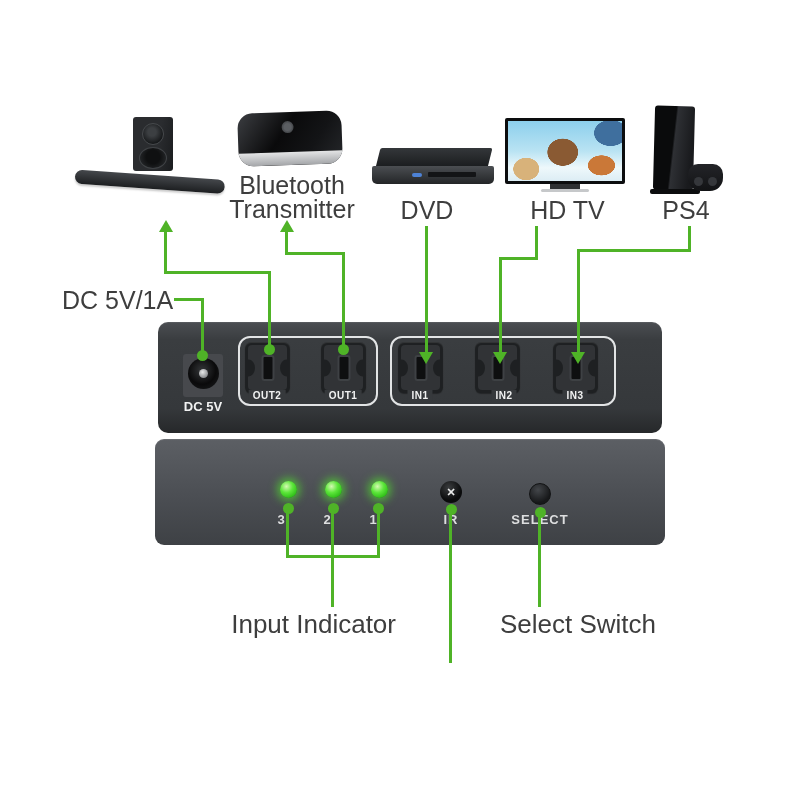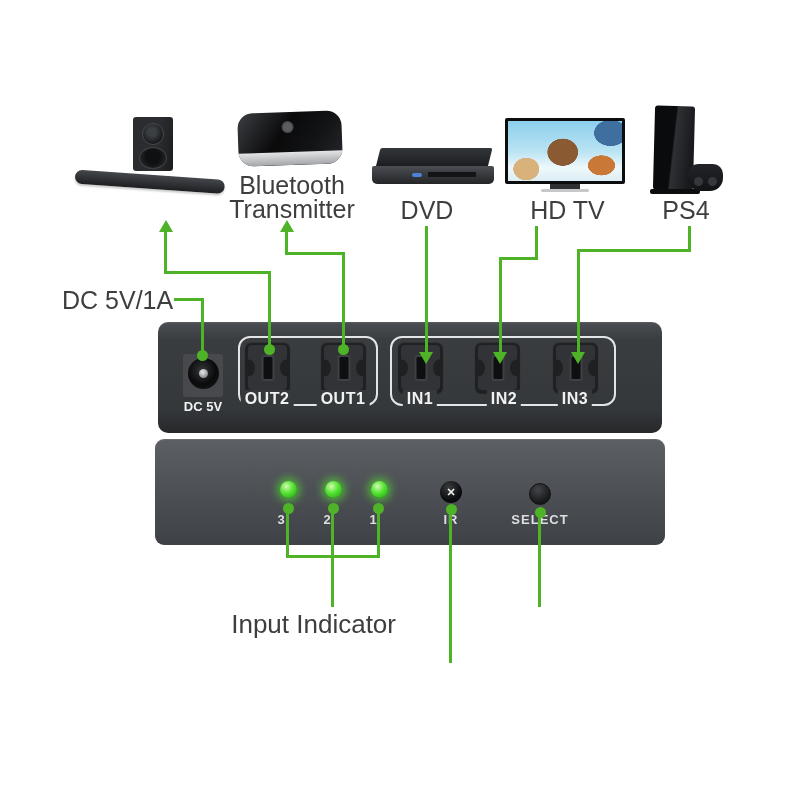--- a/index.html
+++ b/index.html
@@ -62,21 +62,21 @@
     background:linear-gradient(95deg,#0a0b0c 46%,#2e3034 50%,#191a1d 88%);}
   .ps4-foot{position:absolute;left:2px;top:83px;width:50px;height:5px;border-radius:2px;background:#0c0d0e;}
   .ps4-pad{position:absolute;left:40px;top:58px;width:35px;height:27px;border-radius:10px 10px 13px 13px;
     background:linear-gradient(180deg,#232428,#121315);}
   .ps4-stick{position:absolute;width:9px;height:9px;border-radius:50%;background:#35373b;}
   
   #back-panel{position:absolute;left:158px;top:322px;width:504px;height:111px;border-radius:10px;z-index:1;
     background:linear-gradient(180deg,#4b4e52 0%,#3a3d40 16%,#35383b 78%,#26282a 100%);
     box-shadow:inset 0 1px 1px rgba(255,255,255,.08);}
   .pgroup{position:absolute;border:2px solid #e2e4e5;border-radius:12px;top:14px;height:66px;z-index:2;}
-  .pl{position:absolute;top:68px;transform:translateX(-50%);color:#f1f2f2;font-size:16px;font-weight:bold;
+  .pl{position:absolute;top:68px;transform:translateX(-50%);color:#f1f2f2;font-size:10px;font-weight:bold;
     letter-spacing:.5px;background:var(--panel-back);padding:0 4px;z-index:3;white-space:nowrap;}
   .toslink{position:absolute;width:45px;height:51px;border-radius:6px;background:#1e2022;z-index:3;
     box-shadow:inset 0 1px 1px rgba(255,255,255,.1),0 1px 1px rgba(0,0,0,.35);}
   .toslink-face{position:absolute;left:3px;top:3px;right:3px;bottom:3px;border-radius:4px;background:#313336;overflow:hidden;}
   .notch{position:absolute;width:13px;height:17px;border-radius:50%;background:#1e2022;top:50%;transform:translateY(-50%);}
   .n-l{left:-6px}.n-r{right:-6px}
   .slot{position:absolute;left:50%;top:50%;transform:translate(-50%,-50%);width:13px;height:26px;
     background:#0e0f10;border:2px solid #3e4144;border-radius:3px;box-sizing:border-box;}
   #dc-recess{position:absolute;left:25px;top:32px;width:40px;height:43px;border-radius:3px;background:#47494d;z-index:2;}
   #dc-jack{position:absolute;left:5px;top:4px;width:31px;height:31px;border-radius:50%;
@@ -256,14 +256,15 @@
   <div class="gl" style="left:286px;top:555px;width:94px;height:3px;"></div>
   <div class="gl" style="left:331px;top:555px;width:3px;height:52px;"></div>
 
   <div class="gdot" style="left:446px;top:504px;"></div>
   <div class="gl" style="left:449px;top:510px;width:3px;height:153px;"></div>
 
   <div class="gdot" style="left:535px;top:507px;"></div>
   <div class="gl" style="left:538px;top:513px;width:3px;height:94px;"></div>
 
   <div class="callout" style="left:196px;top:609px;width:200px;text-align:right;">Input Indicator</div>
+  <div class="callout" style="left:492px;top:609px;width:172px;">Select Switch</div>
 
 </div>
 
 </body></html>

